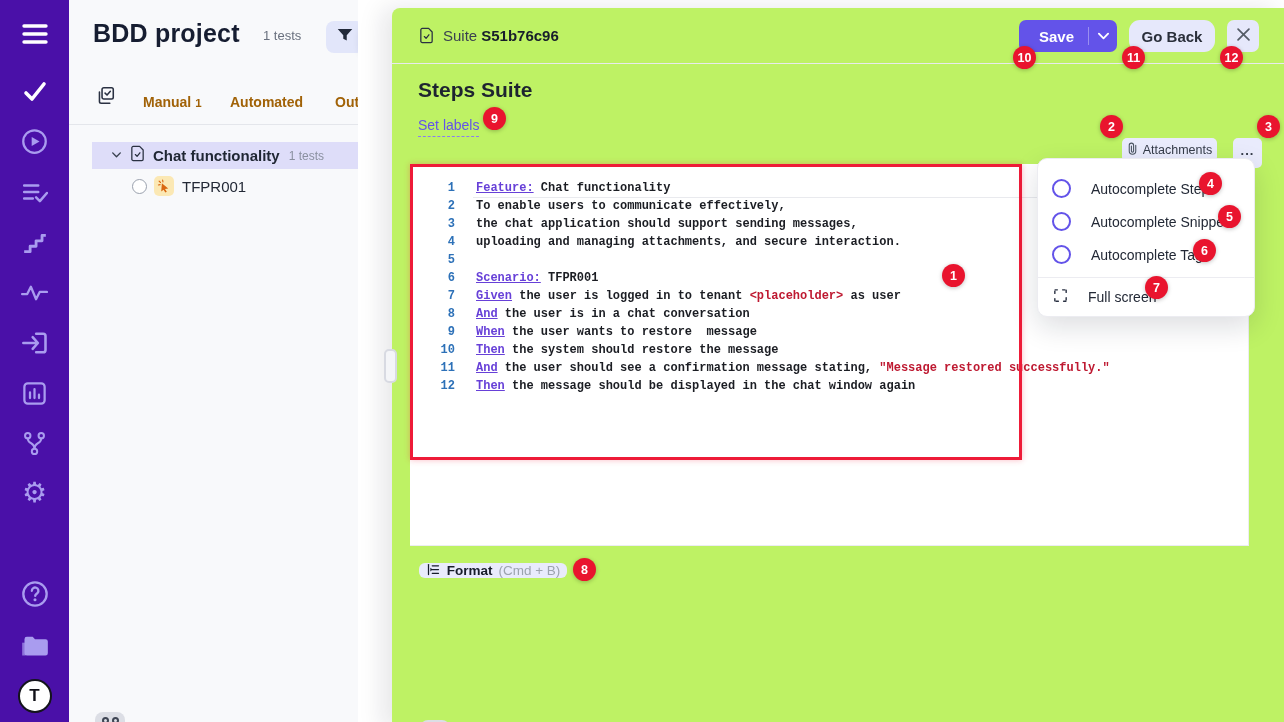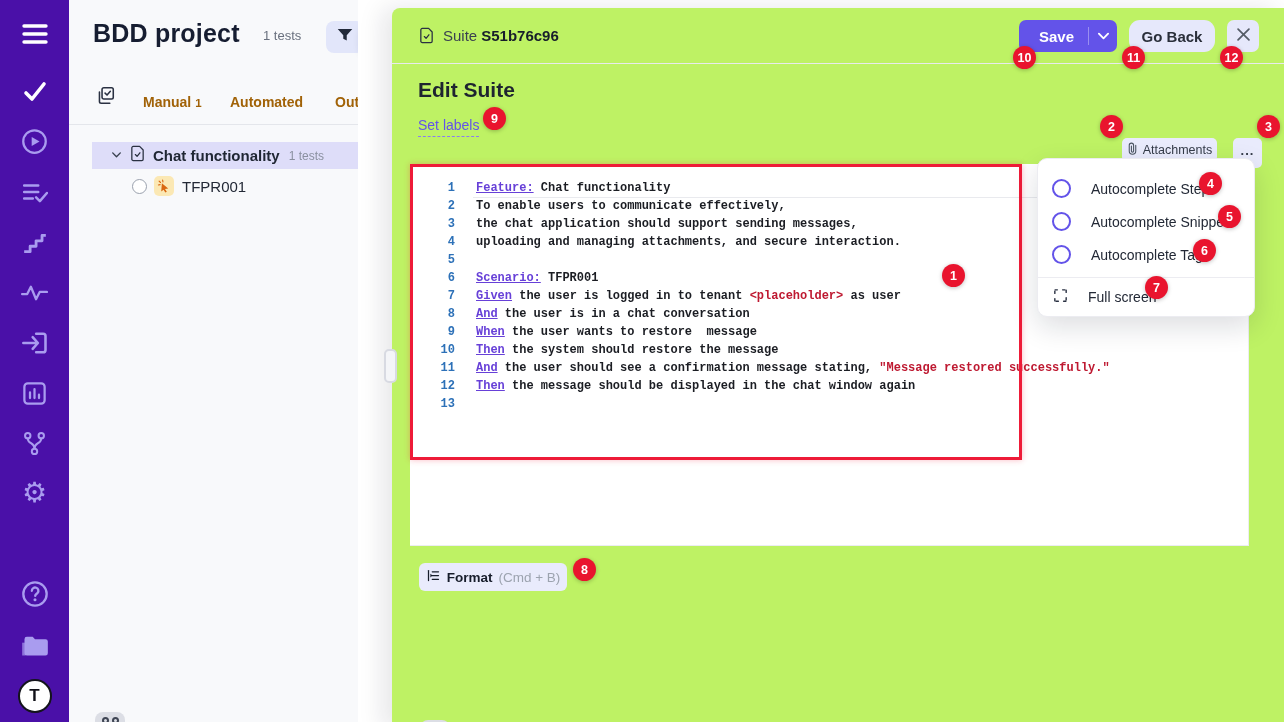--- a/index.html
+++ b/index.html
@@ -75,21 +75,21 @@
   .menu{left:645px;top:150px;width:216px;background:#fff;border:1px solid #ECECF1;border-radius:10px;z-index:40;
         box-shadow:0 10px 28px rgba(15,23,42,.14);padding-top:13px;}
   .menu-row{height:33px;display:flex;align-items:center;padding-left:14px;font-size:14px;color:#232936;}
   .menu-radio{width:15px;height:15px;border-radius:50%;border:2px solid #6353E9;background:#fff;flex:none;}
   .menu-row span.lbl{margin-left:20px;}
   .menu-div{height:1px;background:#ECECF1;margin-top:6px;}
   .menu-full{height:38px;display:flex;align-items:center;padding-left:14px;font-size:14px;color:#232936;}
   .fs-ico{color:#2A3142;flex:none;}
 
   
-  .format-btn{left:27px;top:555px;width:148px;height:28px;background:#E9EBFC;border-radius:6px;display:flex;align-items:center;justify-content:center;gap:6px;font-size:13.5px;}
+  .format-btn{left:27px;top:555px;width:148px;height:15px;background:#E9EBFC;border-radius:6px;display:flex;align-items:center;justify-content:center;gap:6px;font-size:13.5px;}
   .format-label{color:#171D2B;font-weight:600;}
   .format-short{color:#9CA3AF;}
 
   
   .pill{width:30px;height:18px;border-radius:8px;background:#DCDEE5;display:flex;justify-content:center;gap:3px;padding-top:5px;z-index:45;}
   .pill i{width:7px;height:7px;border-radius:50%;border:2px solid #3F4654;box-sizing:border-box;}
   .pill1{left:95px;top:712px;}
   .pill2{left:420px;top:712px;}
 
   
@@ -251,21 +251,21 @@
         </span>
     </div>
     <div class="abs goback-btn">Go Back</div>
     <div class="abs sq-btn m-close">
       <span><svg width="13" height="13" viewBox="0 0 12 12" fill="none">
             <path d="M1 1l10 10M11 1L1 11" stroke="currentColor" stroke-width="1.6" stroke-linecap="round"></path>
           </svg></span>
     </div>
   </div>
 
-  <div class="abs page-title">Edit Suite</div>
+  <div class="abs page-title">Steps Suite</div>
   <div class="abs set-labels">Set labels</div>
 
   <div class="abs attach-btn">
     <span><svg width="11" height="13" viewBox="0 0 14 18" fill="none">
           <path d="M11.5 4.5v8a4.5 4.5 0 01-9 0v-8a3 3 0 016 0v8a1.5 1.5 0 01-3 0v-7" stroke="#4B5563" stroke-width="1.5" stroke-linecap="round"></path>
         </svg></span>
     <span>Attachments</span>
   </div>
   <div class="abs more-btn">...</div>
 
@@ -312,24 +312,20 @@
           <div class="ln">10</div>
           <div class="lc"><span class="tok-keyword">Then</span><span class="tok-text"> the system should restore the message</span></div>
         </div>
         <div class="code-line">
           <div class="ln">11</div>
           <div class="lc"><span class="tok-keyword">And</span><span class="tok-text"> the user should see a confirmation message stating, </span><span class="tok-string">"Message restored successfully."</span></div>
         </div>
         <div class="code-line">
           <div class="ln">12</div>
           <div class="lc"><span class="tok-keyword">Then</span><span class="tok-text"> the message should be displayed in the chat window again</span></div>
-        </div>
-        <div class="code-line">
-          <div class="ln">13</div>
-          <div class="lc"></div>
         </div>
       </div>
   </div>
   <div class="abs red-box"></div>
 
   <div class="abs menu">
     <div class="menu-row">
       <span class="menu-radio"></span>
       <span class="lbl">Autocomplete Steps</span>
     </div>

